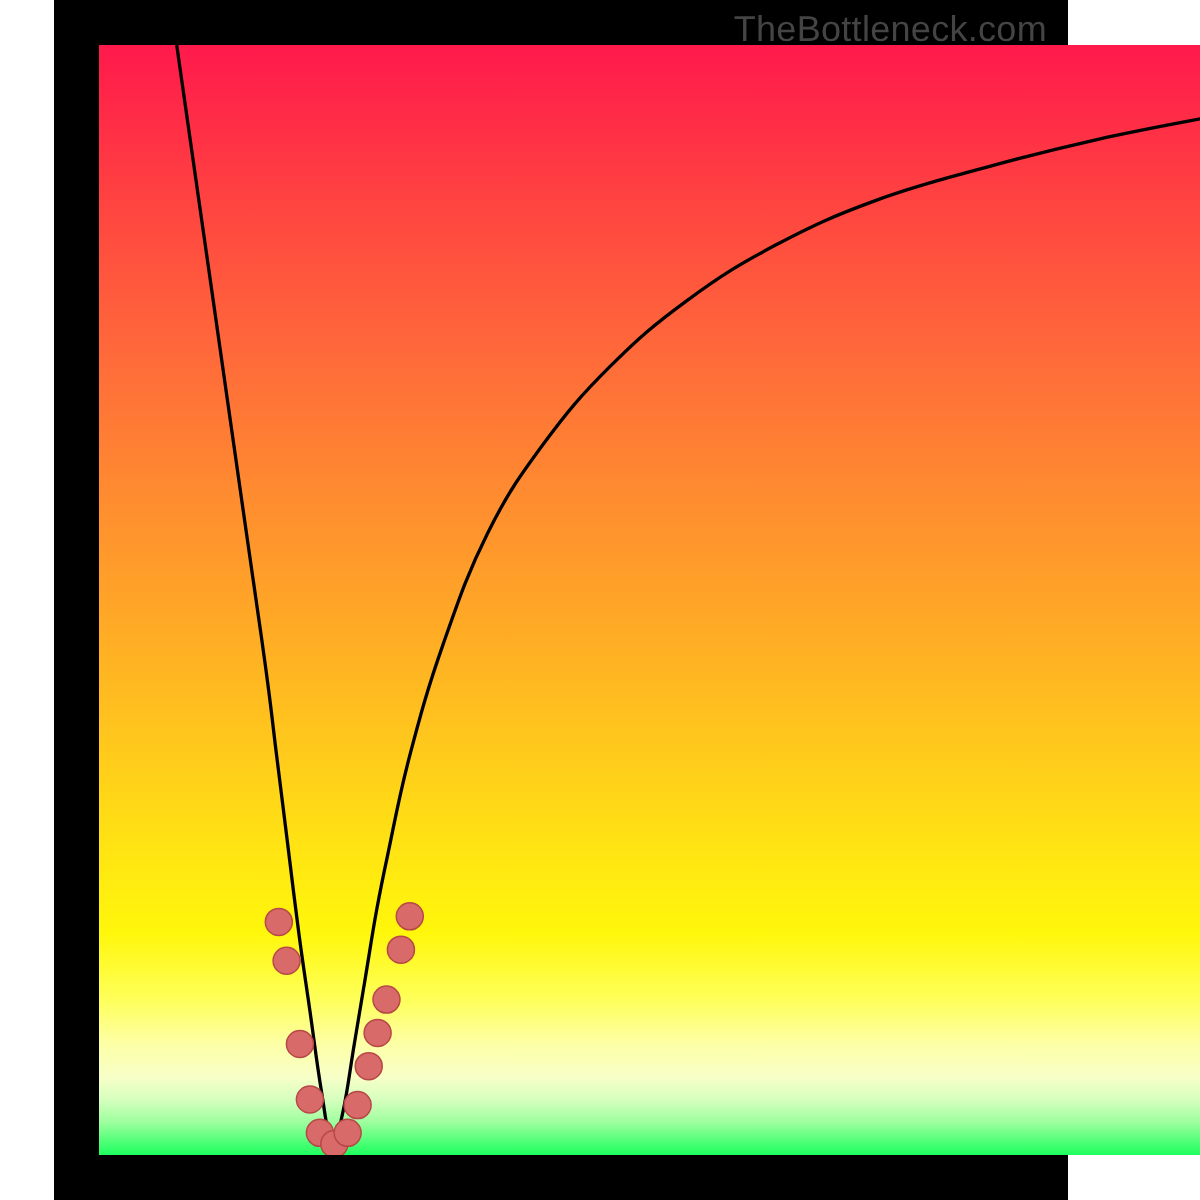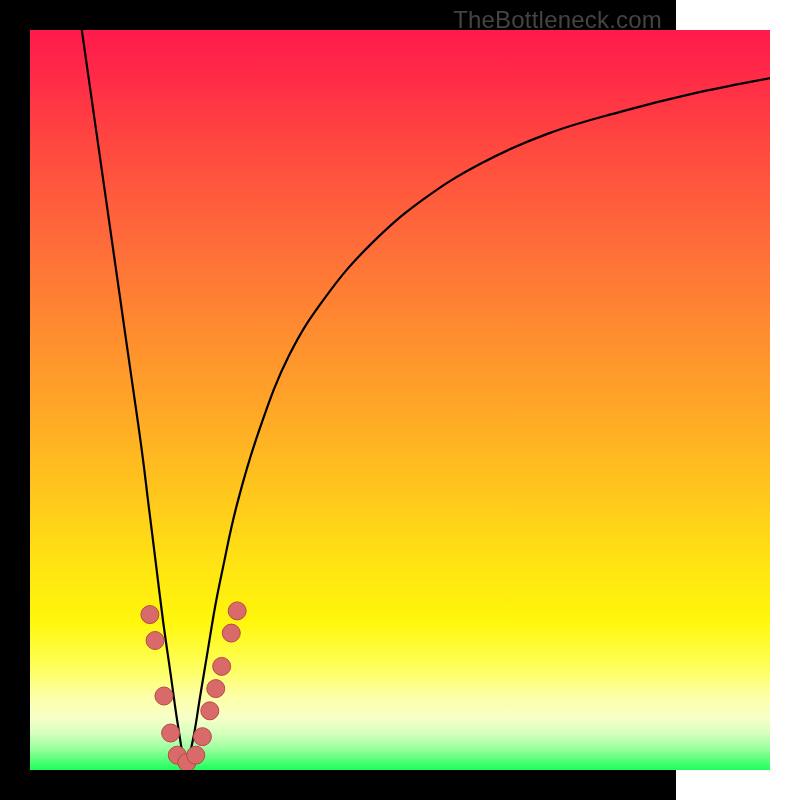--- a/index.html
+++ b/index.html
@@ -8,20 +8,21 @@
     width: 800px;
     height: 800px;
     overflow: hidden;
     font-family: Arial, Helvetica, sans-serif;
   }
   .outer {
     width: 676px;
     height: 800px;
     background: #000000;
     position: relative;
+    margin-left: 36px;
   }
   .plot-area {
     position: absolute;
     left: 30px;
     top: 30px;
     width: 740px;
     height: 740px;
     overflow: hidden;
   }
   .gradient {

